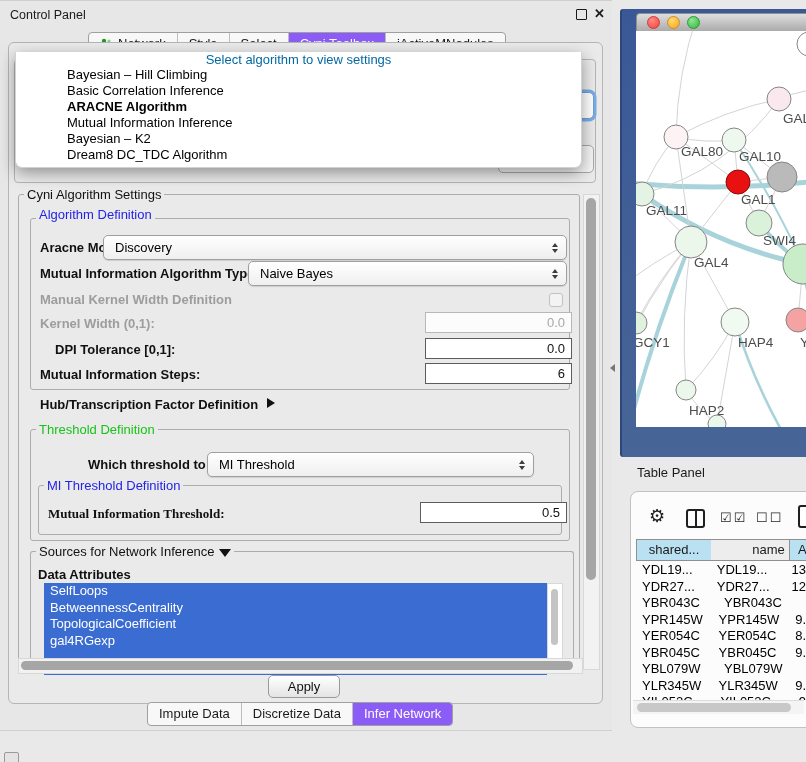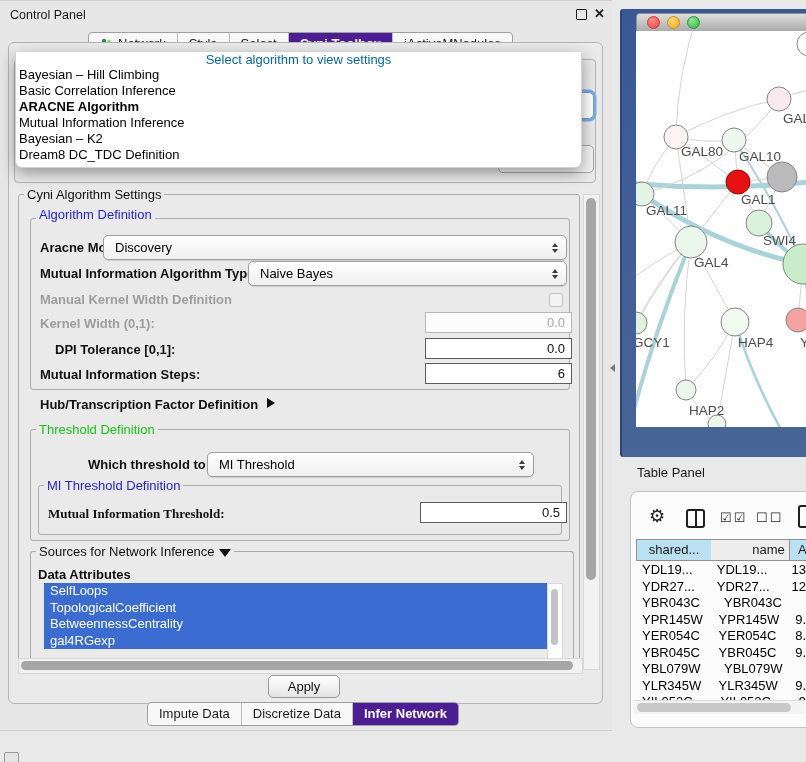--- a/index.html
+++ b/index.html
@@ -8,34 +8,34 @@
   
   .control-panel{position:absolute;left:0;top:6;width:612px;height:729px;background:#e7e7e7;
                  border-top:1px solid #cfcfcf;border-bottom:1px solid #cfcfcf;}
   .cp-title{position:absolute;left:10px;top:7px;font-size:12.5px;color:#1a1a1a;}
   .cp-float{position:absolute;left:576px;top:8px;width:9px;height:9px;border:1.5px solid #1a1a1a;border-radius:1px;}
   .cp-close{position:absolute;left:594px;top:5px;font-size:13px;font-weight:bold;color:#1a1a1a;}
   .seg{position:absolute;display:flex;background:#f8f8f8;border:1px solid #9f9f9f;border-radius:4px;
        overflow:hidden;height:22px;line-height:22px;font-size:13px;color:#1a1a1a;}
   .seg-item{padding:0 11px;border-right:1px solid #bdbdbd;display:flex;align-items:center;gap:5px;white-space:nowrap;}
   .seg-item:last-child{border-right:none;}
-  .seg-item.selected{background:#4c1d95;color:#fff;font-weight:bold;}
+  .seg-item.selected{background:#8b5cf6;color:#fff;}
   .content-panel{position:absolute;left:8px;top:41px;width:593px;height:660px;background:#eaeaea;
                  border:1px solid #b5b5b5;border-radius:6px;}
   
   .frag-group{position:absolute;left:14px;top:58px;width:580px;height:122px;border:1px solid #b5b5b5;border-radius:4px;}
   .frag-combo-blue{position:absolute;left:498px;top:91px;width:94px;height:25px;background:#fff;
                    border:1px solid #6f9fd8;border-radius:5px;box-shadow:0 0 0 2.5px #7babe6;}
   .frag-combo2{position:absolute;left:498px;top:144px;width:94px;height:26px;background:#f4f4f4;
                border:1px solid #a8a8a8;border-radius:5px;}
   
   .popup{position:absolute;left:15px;top:51px;width:565px;height:115px;background:#fff;z-index:30;
          border:1px solid #d2d2d2;border-top:none;border-radius:0 0 7px 7px;box-shadow:0 5px 16px rgba(0,0,0,.38);}
   .pp-hint{height:15px;line-height:15px;text-align:center;color:#0369a1;font-size:13px;}
-  .pp-item{height:16px;line-height:16px;padding-left:3px;color:#000;white-space:nowrap;}
+  .pp-item{height:16px;line-height:16px;padding-left:3px;color:#000;white-space:nowrap;margin-left:48px;}
   .pp-item.bold{font-weight:bold;}
   
   .group{position:absolute;border:1px solid #acacac;border-radius:3px;}
   .legend{position:absolute;background:#eaeaea;padding:0 3px;font-size:13px;white-space:nowrap;z-index:2;}
   .legend.blue{color:#2323e6;}
   .legend.green{color:#16c316;}
   .lbl{position:absolute;font-weight:bold;font-size:13px;color:#101010;white-space:nowrap;}
   .lbl.dis{color:#9d9d9d;}
   .combo{position:absolute;height:23px;background:linear-gradient(#ffffff,#efefef);border:1px solid #9f9f9f;
          border-radius:5px;display:flex;align-items:center;box-shadow:0 1px 1px rgba(0,0,0,.12);}
@@ -43,21 +43,21 @@
   .combo .arrows{display:flex;flex-direction:column;gap:2px;margin-right:8px;}
   .combo .arrows i{width:0;height:0;border-left:3.5px solid transparent;border-right:3.5px solid transparent;}
   .combo .arrows i.up{border-bottom:4px solid #3c3c3c;}
   .combo .arrows i.dn{border-top:4px solid #3c3c3c;}
   .field{position:absolute;height:19px;background:#fff;border:1px solid #5c5c5c;font-size:13px;
          text-align:right;padding-right:6px;line-height:19px;}
   .field.dis{border-color:#b8b8b8;color:#a8a8a8;background:#fcfcfc;}
   .checkbox{position:absolute;width:12px;height:12px;border:1px solid #c2c2c2;border-radius:3px;background:#f3f3f3;}
   .tri-right{position:absolute;width:0;height:0;border-top:5px solid transparent;border-bottom:5px solid transparent;border-left:8px solid #111;}
   .tri-down{display:inline-block;width:0;height:0;border-left:6px solid transparent;border-right:6px solid transparent;border-top:8px solid #111;vertical-align:middle;margin-left:4px;}
-  .attr-list{position:absolute;left:44px;top:582px;width:503px;height:66px;background:#3b6cd1;overflow:hidden;}
+  .attr-list{position:absolute;left:44px;top:582px;width:503px;height:92px;background:#3b6cd1;overflow:hidden;}
   .attr-item{height:16.5px;line-height:16.5px;color:#fff;padding-left:6px;font-size:13px;}
   .sb-v{position:absolute;background:#f2f2f2;border:1px solid #d8d8d8;}
   .sb-thumb{position:absolute;background:#a6a6a6;border-radius:5px;}
   .apply-btn{position:absolute;left:268px;top:674px;width:70px;height:21px;line-height:21px;text-align:center;
              background:linear-gradient(#ffffff,#e4e4e4);border:1px solid #9a9a9a;border-radius:5px;font-size:13px;}
   .divider-arrow{position:absolute;left:610px;top:364px;width:0;height:0;
                  border-top:4px solid transparent;border-bottom:4px solid transparent;border-right:5px solid #777;}
   
   .desktop{position:absolute;left:620px;top:9px;width:186px;height:448px;
            background:linear-gradient(#3a5896,#486597);border-radius:3px 0 0 3px;border-left:2px solid #2c4878;}
@@ -172,22 +172,22 @@
     <span class="legend blue" style="left:44px;top:477px;">MI Threshold Definition</span>
     <span class="lbl" style="left:48px;top:505px;font-family:Liberation Serif, serif;">Mutual Information Threshold:</span>
     <span class="field" style="left:420px;top:501px;width:139px;">0.5</span>
 
     <div class="group" style="left:30px;top:550px;width:542px;height:114px;border-bottom:none;"></div>
     <span class="legend" style="left:36px;top:543px;color:#111;"><span>Sources for Network Inference</span><span class="tri-down"></span></span>
     <span class="lbl" style="left:38px;top:566px;">Data Attributes</span>
 
     <div class="attr-list">
       <div class="attr-item">SelfLoops</div>
+      <div class="attr-item">BetweennessCentrality</div>
       <div class="attr-item">TopologicalCoefficient</div>
-      <div class="attr-item">BetweennessCentrality</div>
       <div class="attr-item">gal4RGexp</div>
     </div>
 
     <div class="sb-v" style="left:547px;top:582px;width:14px;height:74px;background:#fff;">
       <span class="sb-thumb" style="left:3px;top:5px;width:7px;height:56px;background:#c4c4c4;"></span>
     </div>
 
     <div class="sb-v" style="left:583px;top:193px;width:15px;height:474px;">
       <span class="sb-thumb" style="left:2px;top:3px;width:10px;height:382px;"></span>
     </div>
@@ -197,21 +197,21 @@
 
     <div class="apply-btn">Apply</div>
 
     <div class="popup">
       <div class="pp-hint">Select algorithm to view settings</div>
       <div class="pp-item">Bayesian – Hill Climbing</div>
       <div class="pp-item">Basic Correlation Inference</div>
       <div class="pp-item bold">ARACNE Algorithm</div>
       <div class="pp-item">Mutual Information Inference</div>
       <div class="pp-item">Bayesian – K2</div>
-      <div class="pp-item">Dream8 DC_TDC Definition</div>
+      <div class="pp-item">Dream8 DC_TDC Algorithm</div>
     </div>
 
     <div class="seg" style="left:147px;top:701px;">
       <span class="seg-item">Impute Data</span>
       <span class="seg-item">Discretize Data</span>
       <span class="seg-item selected">Infer Network</span>
     </div>
   </section>
 
   <span class="divider-arrow"></span>

